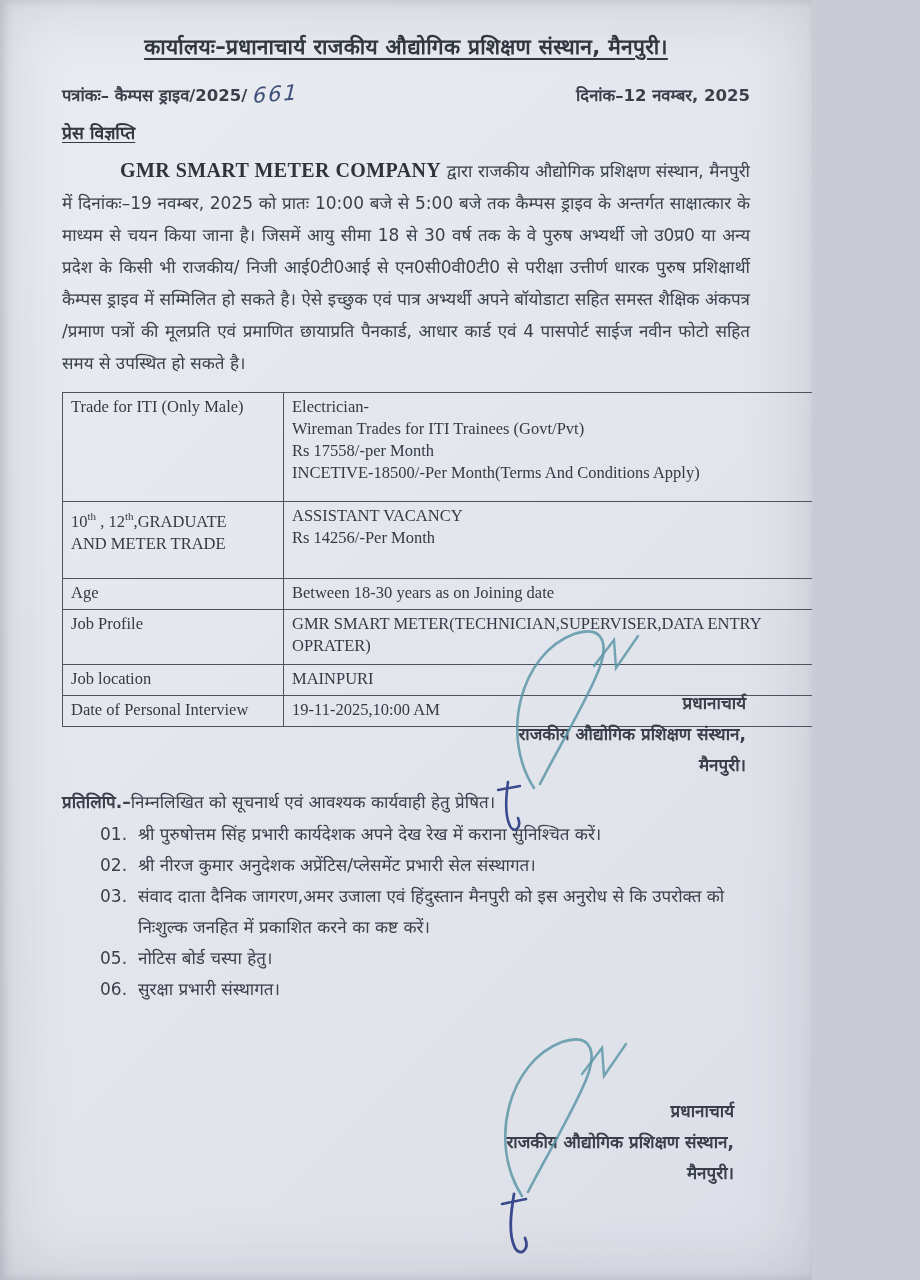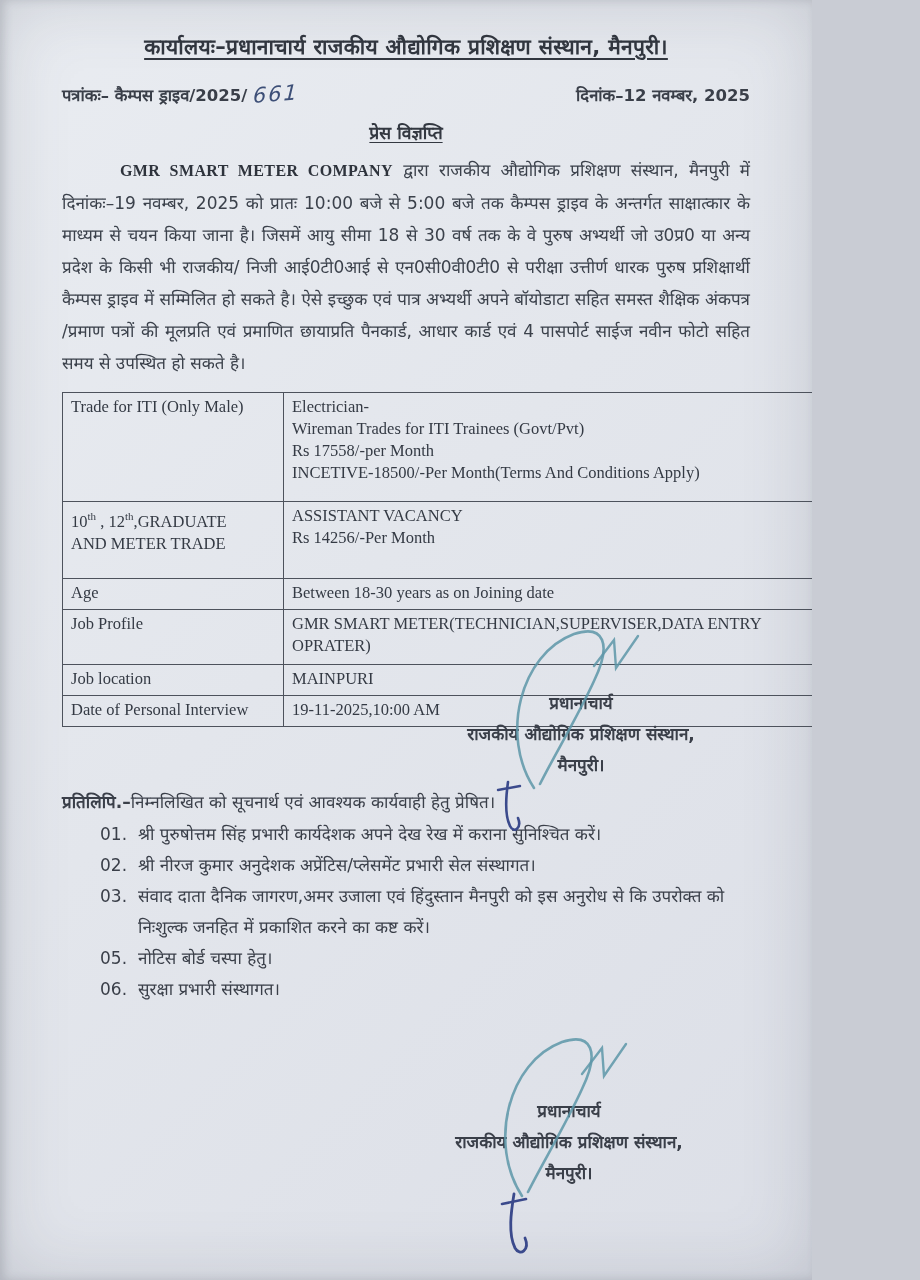--- a/index.html
+++ b/index.html
@@ -34,35 +34,35 @@
   }
   .ref-left{white-space:nowrap;}
   .ref-number{
     display:inline-block;
     font-style:italic;font-weight:500;
     font-size:21px;color:#3d4f77;
     transform:rotate(-5deg) skewX(-8deg);
     margin-left:6px;letter-spacing:2px;
   }
   .press-heading{
-    text-align:center;font-size:17.5px;font-weight:700;
+    font-size:17.5px;font-weight:700;
     text-decoration:underline;text-underline-offset:3px;
     margin-top:14px;color:#333841;
   }
   
   .main-para{
     margin:10px 0 0 0;
     font-size:17px;line-height:32px;
     text-align:justify;
     text-indent:58px;
     color:#3b414b;
   }
   .company-name{
     font-family:"Liberation Serif",serif;
-    font-weight:700;font-size:16px;
+    font-weight:700;font-size:20px;
     letter-spacing:.4px;color:#2e333c;
   }
   
   table.info-table{
     border-collapse:collapse;
     width:778px;
     margin-top:13px;
     font-family:"Liberation Serif",serif;
     font-size:16.5px;color:#343a44;
     table-layout:fixed;
@@ -77,21 +77,21 @@
   .info-table td.key{width:202px;}
   .r1 td{height:102px;}
   .r2 td{height:70px;}
   .r3 td{height:24px;}
   .r4 td{height:48px;}
   .r5 td{height:24px;}
   .r6 td{height:24px;}
   sup{font-size:11px;}
   
   .sig-block{
-    position:absolute;width:330px;text-align:center;
+    position:absolute;width:330px;text-align:right;
     font-size:17px;font-weight:600;line-height:31px;color:#3a3f49;
   }
   .sig-1{top:688px;right:66px;}
   .sig-2{top:1096px;right:78px;}
   .sig-scribble{position:absolute;pointer-events:none;}
   .scribble-top{top:-62px;left:66px;}
   .sig-tick{position:absolute;left:70px;top:88px;}
   .sig-2 .sig-tick{left:84px;top:92px;}
   
   .copy-section{margin-top:63px;font-size:17px;color:#3a3f49;}

